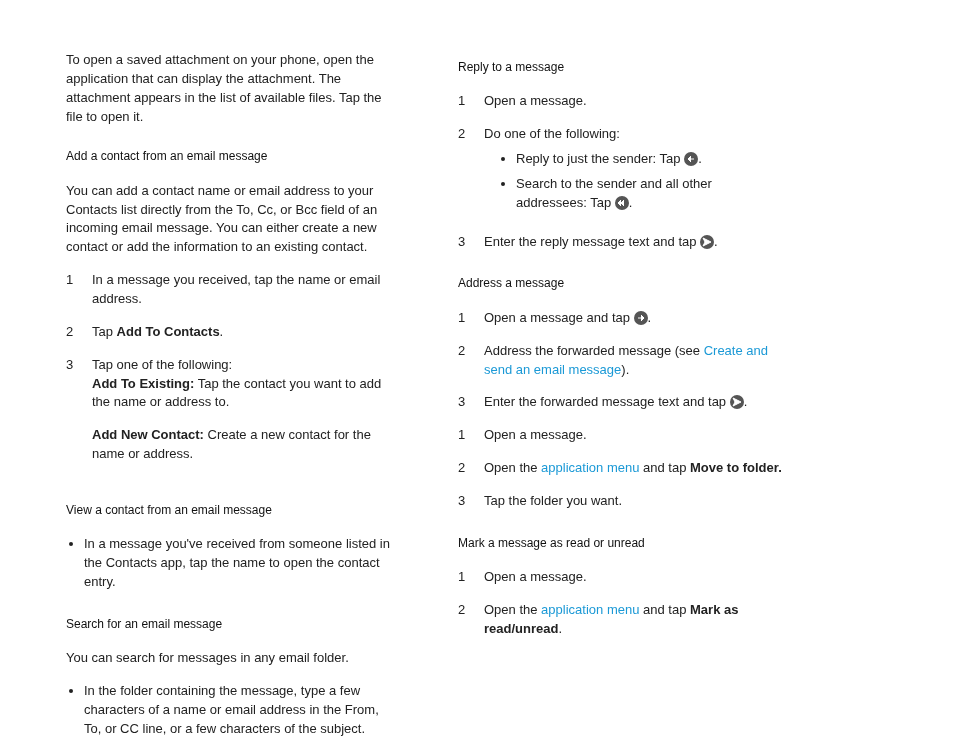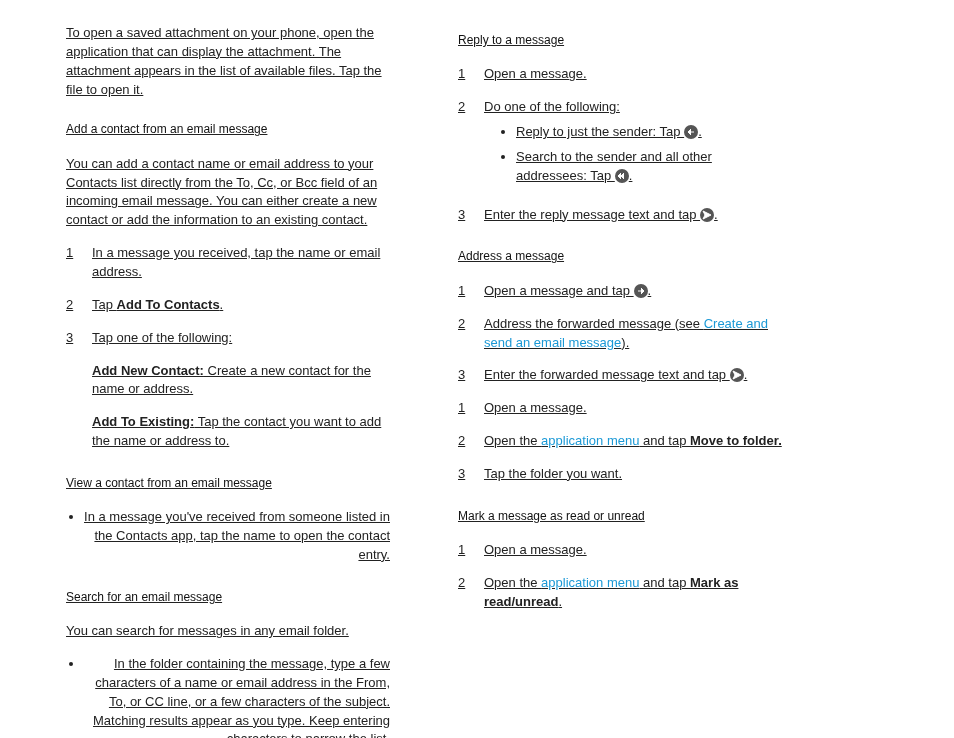--- a/index.html
+++ b/index.html
@@ -8,25 +8,24 @@
     background: #fff;
     font-family: "Segoe UI", "Helvetica Neue", Arial, sans-serif;
     color: #222;
     font-size: 13px;
     line-height: 1.45;
   }
   .page {
     width: 842px;
     height: 738px;
     box-sizing: border-box;
-    padding: 24px 60px 28px 66px;
+    padding: 51px 60px 28px 66px;
     display: flex;
     flex-direction: column;
     justify-content: space-between;
-    text-decoration: underline;
   }
   .columns {
     display: flex;
     gap: 68px;
   }
   .col {
     flex: 1;
     min-width: 0;
   }
   h2 {
@@ -41,21 +40,21 @@
   ol.steps > li {
     display: flex;
     margin: 0 0 14px 0;
   }
   ol.steps > li .num {
     width: 26px;
     flex-shrink: 0;
   }
   ol.steps > li .body { flex: 1; }
   ul.bullets { list-style: disc; margin: 0; padding-left: 18px; }
-  ul.bullets > li { margin-bottom: 6px; text-align: right; }
+  ul.bullets > li { margin-bottom: 6px; }
   ul.sub { list-style: disc; margin: 6px 0 0 14px; padding-left: 18px; }
   ul.sub > li { margin-bottom: 6px; }
   .link { color: #1b99d6; }
   .b { font-weight: bold; }
   .icon {
     display: inline-block;
     width: 14px; height: 14px;
     background: #555;
     border-radius: 50%;
     vertical-align: -3px;
@@ -83,25 +82,25 @@
         <li>
           <span class="num">2</span>
           <span class="body">
             <span>Tap </span><span class="b">Add To Contacts</span><span>.</span>
           </span>
         </li>
         <li>
           <span class="num">3</span>
           <span class="body">
             <span>Tap one of the following:</span>
+            <p style="margin-bottom:0;">
+              <span class="b">Add To Existing:</span><span> Tap the contact you want to add the name or address to.</span>
+            </p>
             <p style="margin-top:14px;">
               <span class="b">Add New Contact:</span><span> Create a new contact for the name or address.</span>
-            </p>
-            <p style="margin-bottom:0;">
-              <span class="b">Add To Existing:</span><span> Tap the contact you want to add the name or address to.</span>
             </p>
           </span>
         </li>
       </ol>
 
       <h2>View a contact from an email message</h2>
       <ul class="bullets">
         <li>In a message you've received from someone listed in the Contacts app, tap the name to open the contact entry.</li>
       </ul>
 

